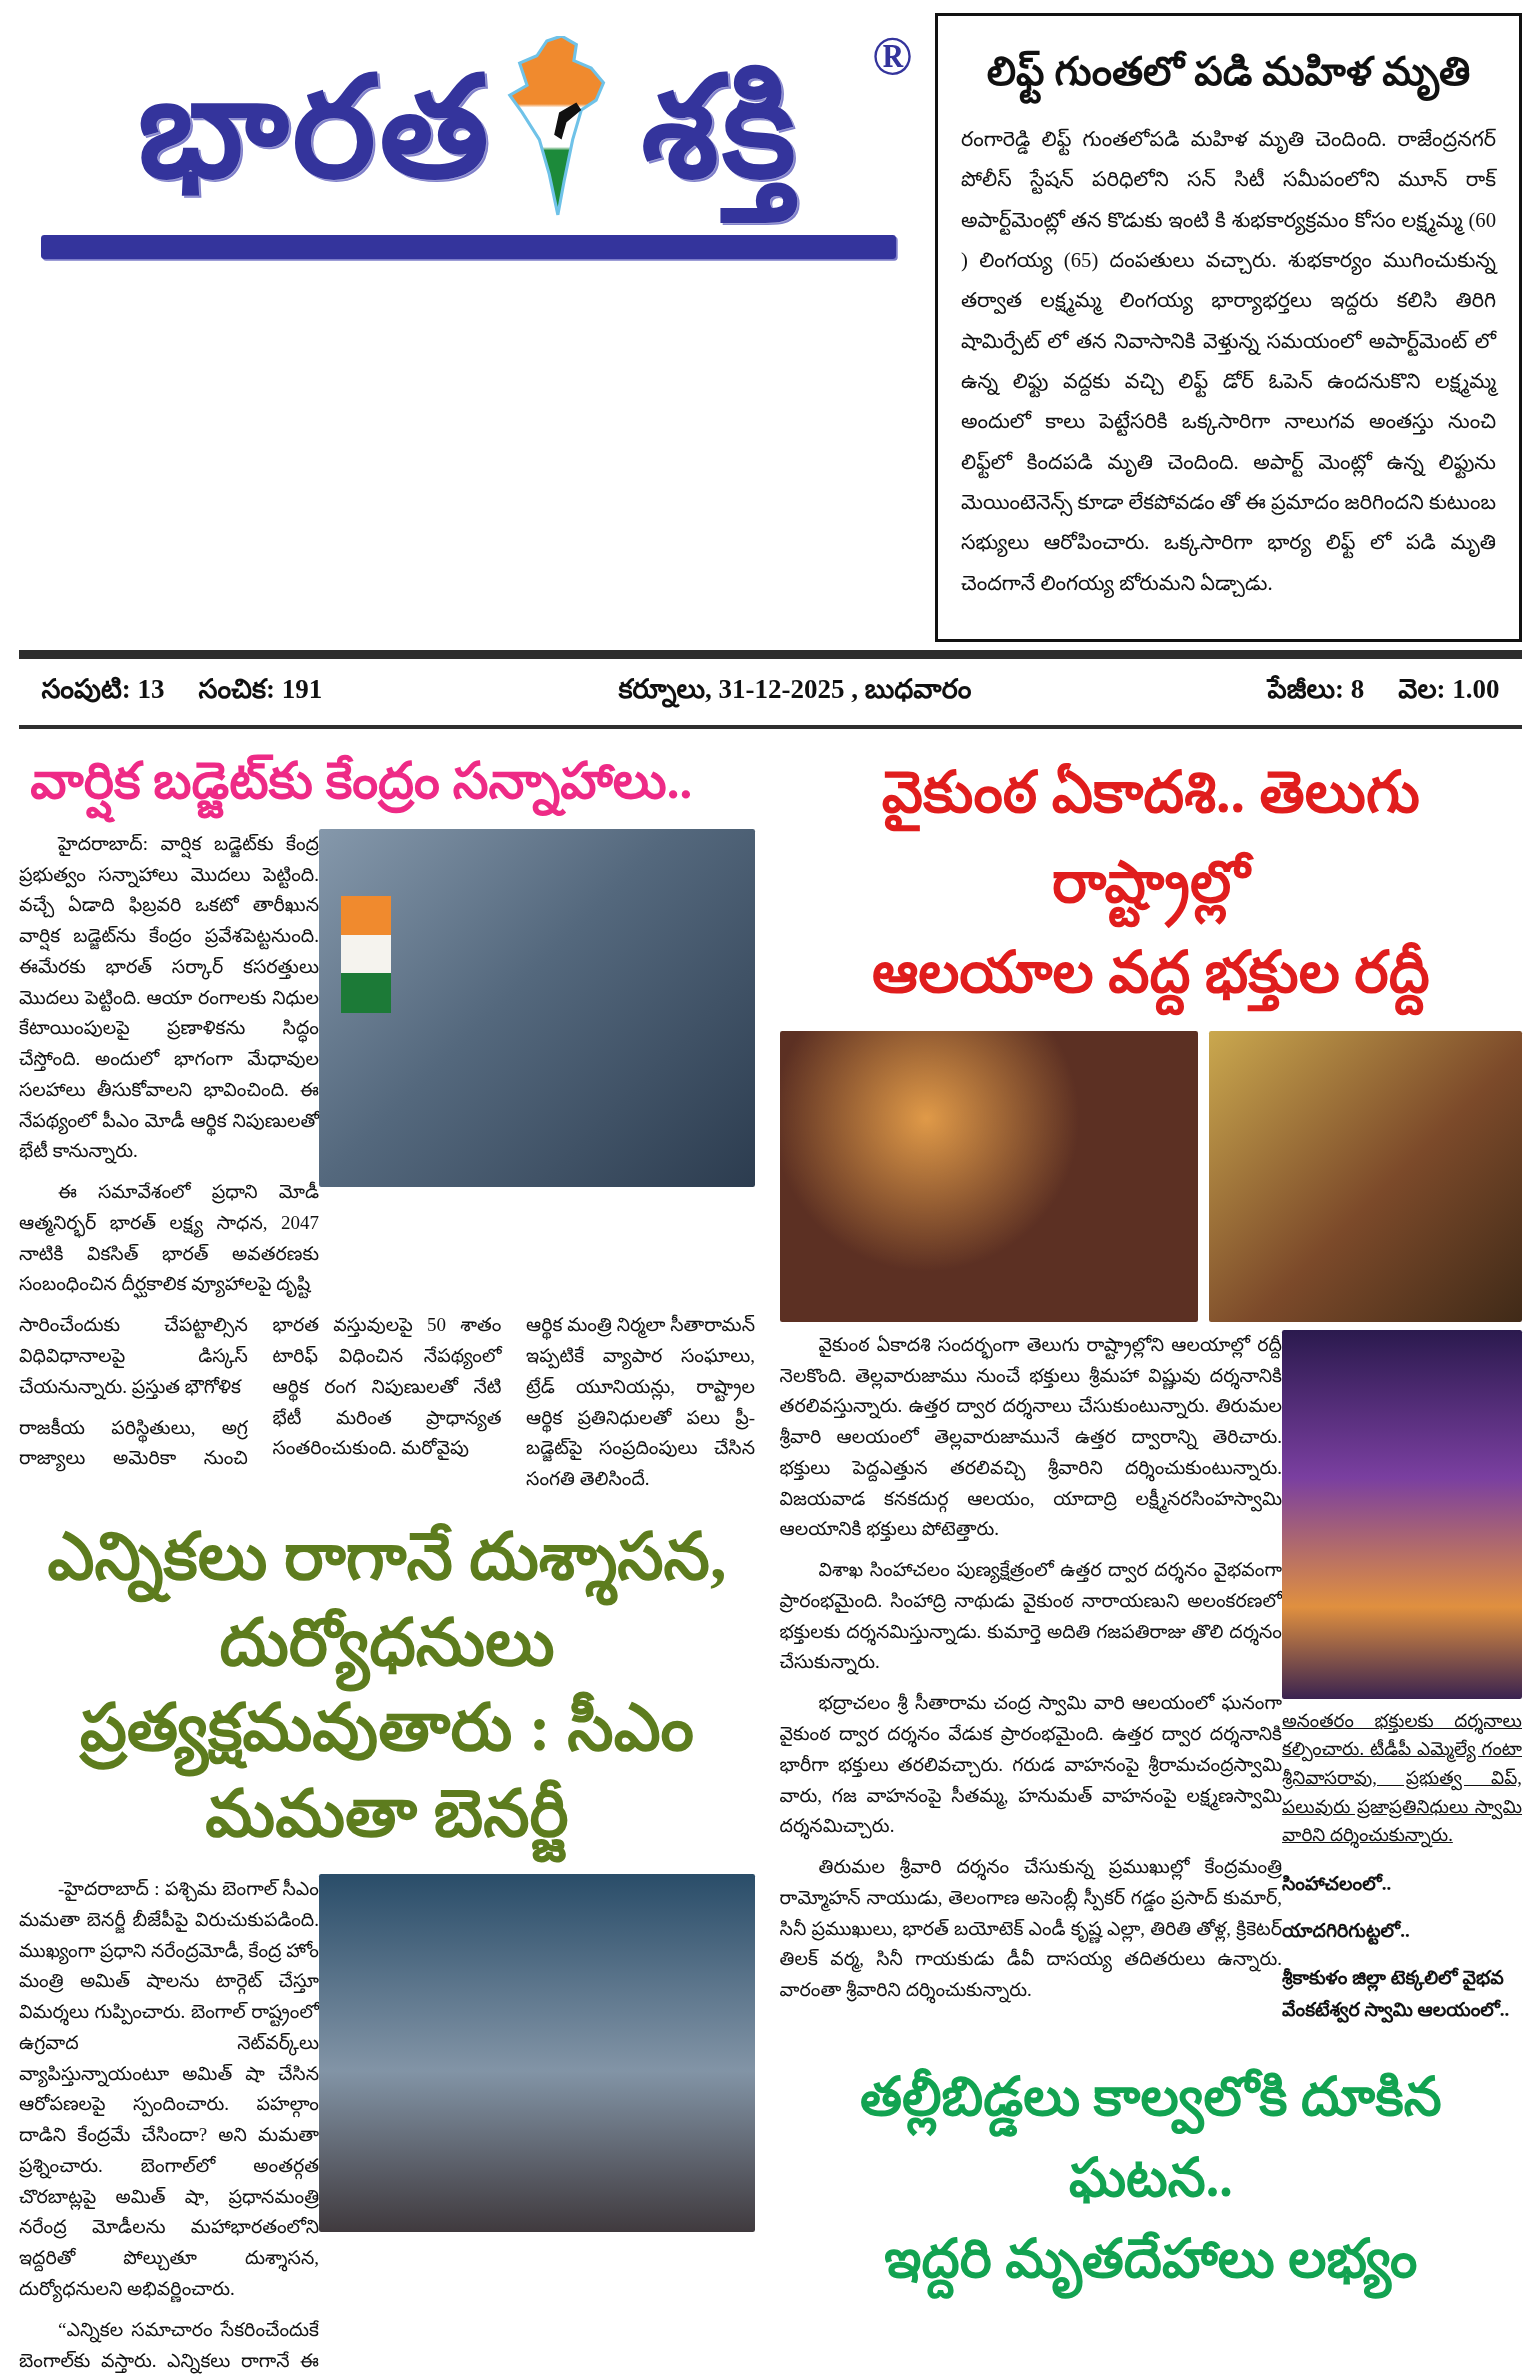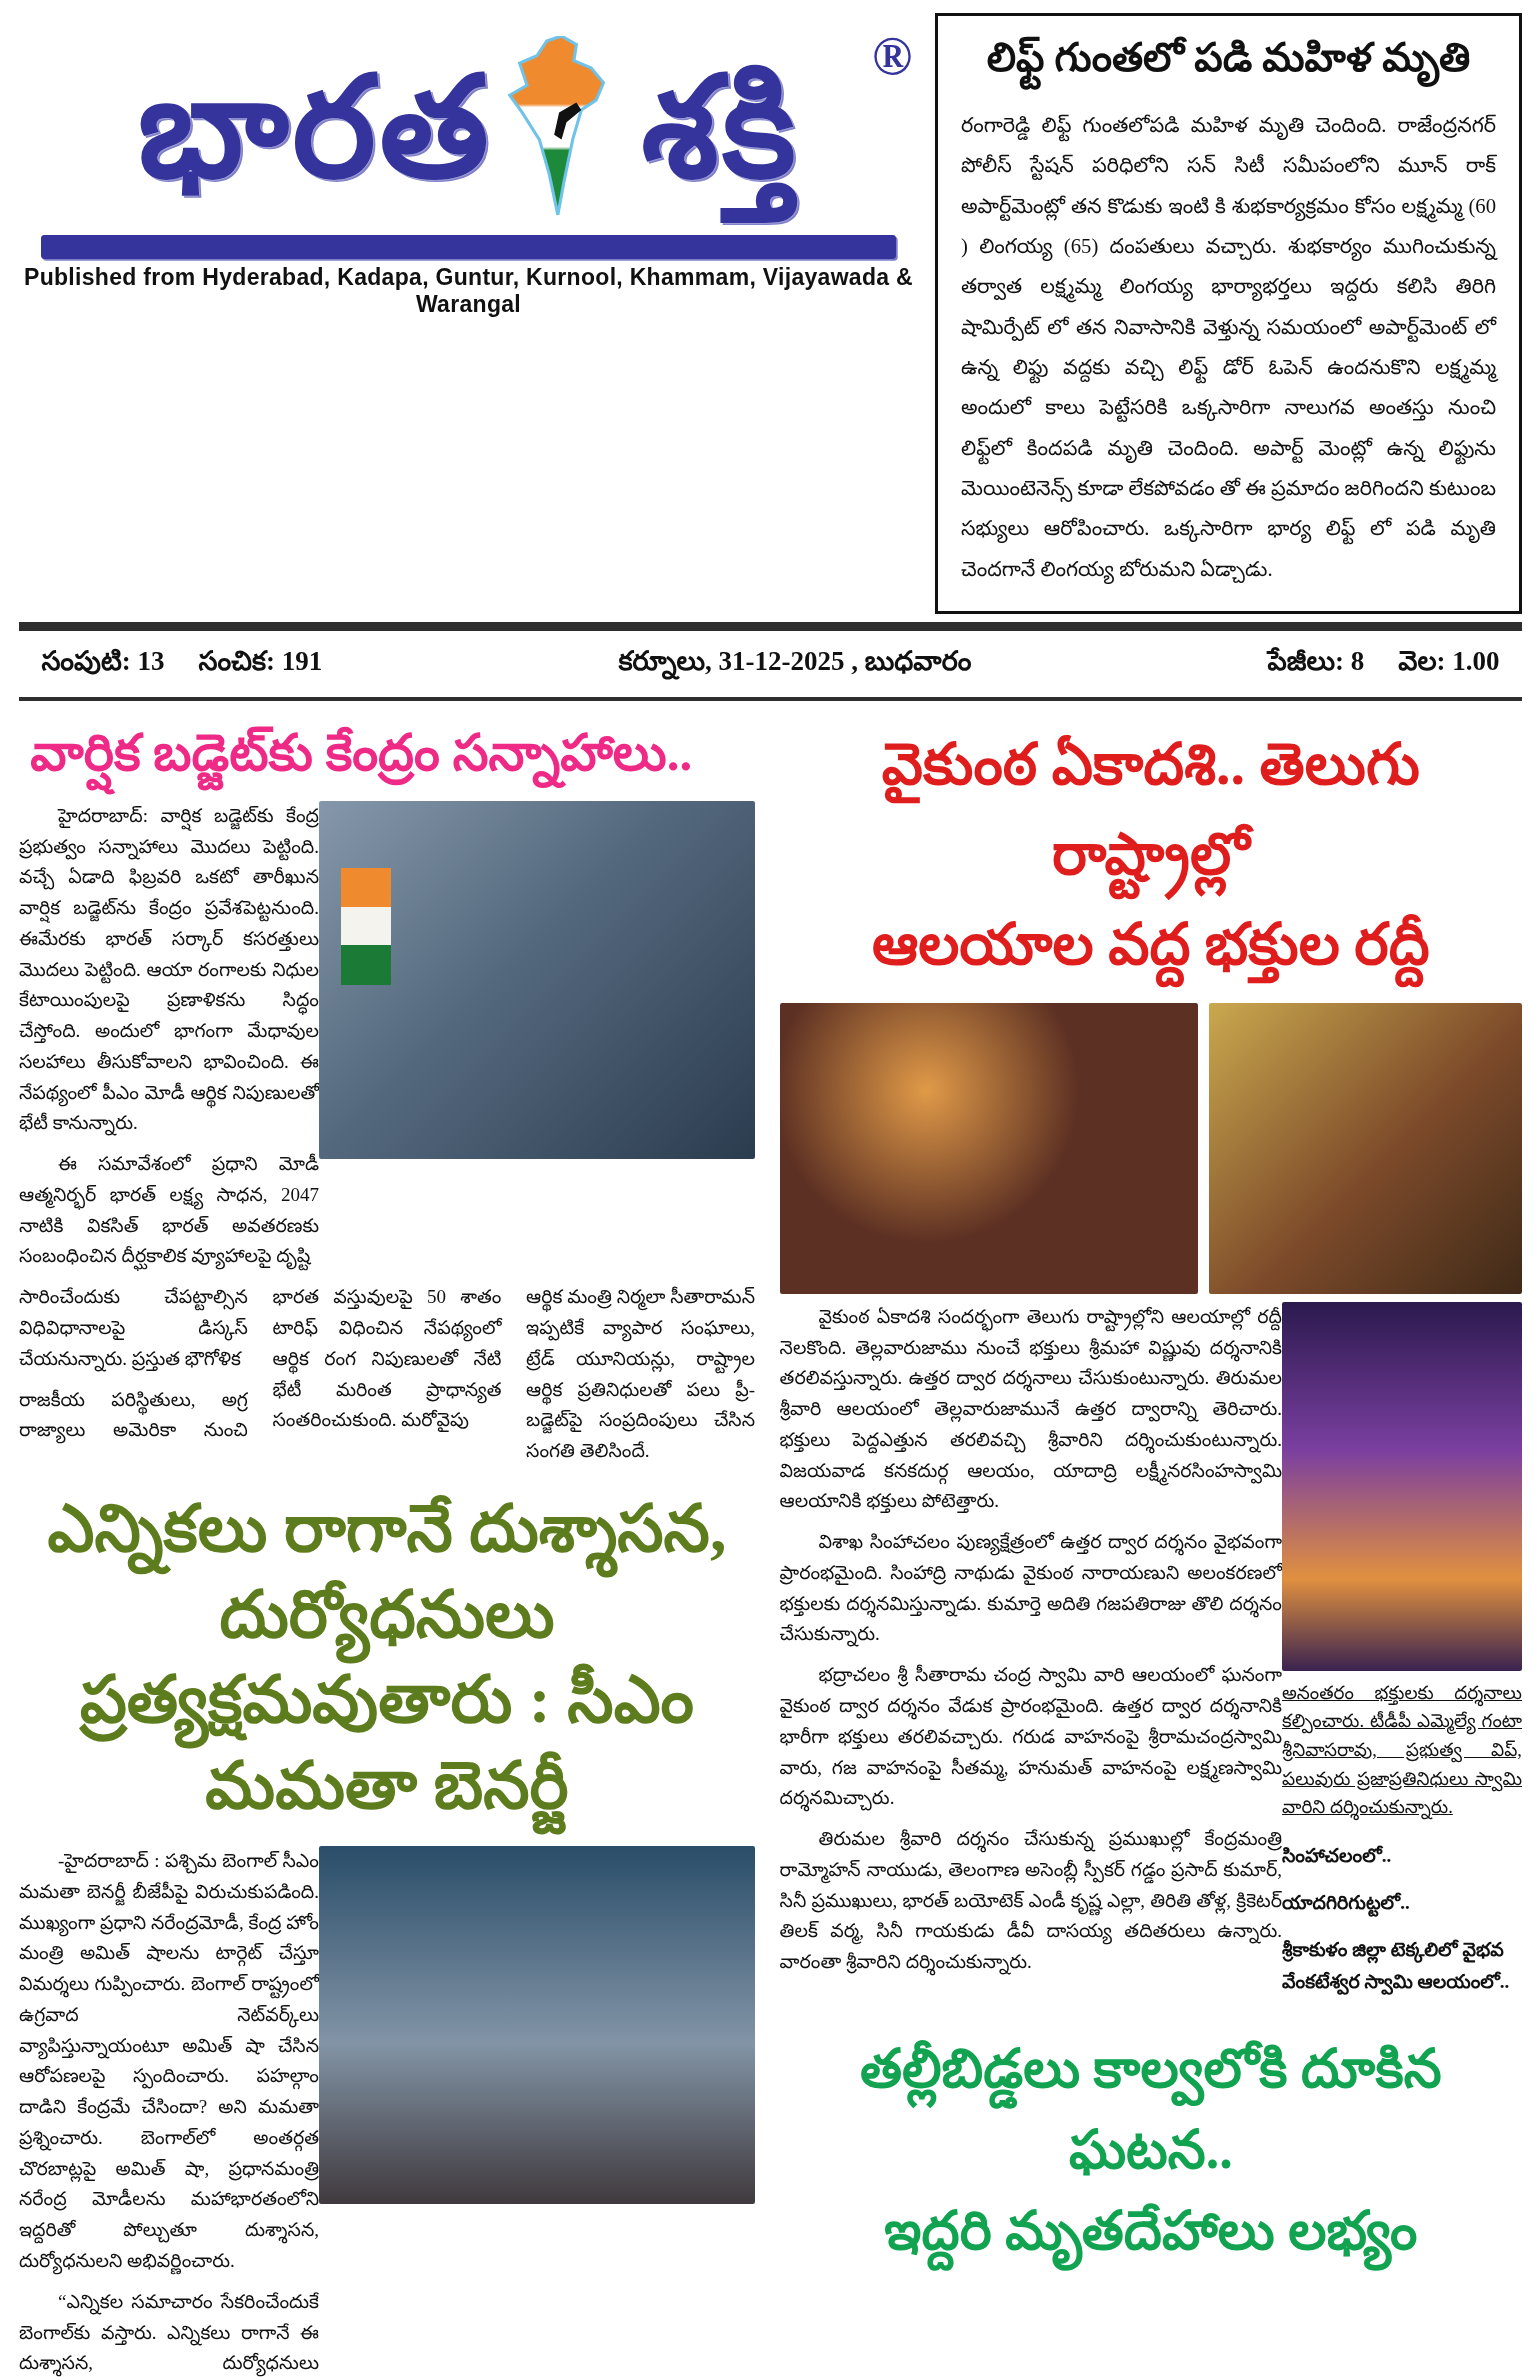--- a/index.html
+++ b/index.html
@@ -12,21 +12,21 @@
   .logo-row{display:flex;align-items:center;justify-content:center;gap:10px;}
   .logo-word{font-size:141px;font-weight:bold;color:#34349c;letter-spacing:3.4px;line-height:1;
              text-shadow:0 0 1.7px #fff,2.2px 2.2px 0 #7d7dc9;}
   .reg-mark{position:absolute;top:11.2px;right:5.6px;font-size:54px;font-weight:bold;color:#34349c;}
   .logo-underline{height:23.5px;background:#34349c;border-radius:3.4px;margin:14.5px 22.4px 5.6px 22.4px;
                   box-shadow:1.7px 1.7px 0 #7d7dc9;}
   .published{font-family:"Liberation Sans","DejaVu Sans",sans-serif;font-weight:bold;
              font-size:23px;text-align:center;letter-spacing:0.3px;}
   .map-svg{width:129px;height:185px;flex:0 0 auto;}
   
-  .topbox{width:587px;border:3.9px solid #111;padding:18px 19px;box-sizing:border-box;}
+  .topbox{width:587px;border:3.9px solid #111;padding:32px 19px;box-sizing:border-box;}
   .topbox h2{margin:0 0 14.5px 0;font-size:40px;text-align:center;font-weight:bold;}
   .topbox p{margin:4px;font-size:20.7px;line-height:1.95;text-align:justify;}
   
   .rule-heavy{height:9px;background:#2e2e2e;margin-top:7.8px;}
   .dateline{display:flex;justify-content:space-between;align-items:center;
             padding:14.5px 22.4px;font-size:27px;font-weight:bold;}
   .dateline .grp{display:flex;gap:34px;}
   .rule-light{height:3.9px;background:#2e2e2e;margin-bottom:15.7px;}
   
   .main{display:flex;gap:24.6px;}
@@ -78,21 +78,20 @@
               <stop offset="64%" stop-color="#1c8a3a"></stop>
                 <stop offset="100%" stop-color="#1c8a3a"></stop>
             </linearGradient>
           </defs>
           <path d="M34,4 L46,0 L58,7 L56,20 L70,26 L80,38 L74,52 L62,60 L55,84 L48,118 L43,145 L36,112 L28,84 L14,62 L4,48 L18,40 L12,22 L26,16 Z" fill="url(#tri)" stroke="#6fc2e8" stroke-width="2.5"></path>
           <path d="M44,62 l14,-8 l4,6 l-12,10 l-4,14 l-6,-4 z" fill="#111"></path>
         </svg>
         <span class="logo-word">శక్తి</span>
       </div>
       <div class="logo-underline"></div>
-      <div class="published">Published from Hyderabad, Kadapa, Guntur, Kurnool, Khammam,   Vijayawada &amp; Warangal</div>
     </div>
 
     <div class="topbox">
       <h2>లిఫ్ట్ గుంతలో పడి మహిళ మృతి</h2>
       <p>రంగారెడ్డి లిఫ్ట్ గుంతలోపడి మహిళ మృతి చెందింది. రాజేంద్రనగర్ పోలీస్ స్టేషన్ పరిధిలోని సన్ సిటీ సమీపంలోని మూన్ రాక్ అపార్ట్‌మెంట్లో తన కొడుకు ఇంటి కి శుభకార్యక్రమం కోసం లక్ష్మమ్మ (60 ) లింగయ్య (65)  దంపతులు వచ్చారు. శుభకార్యం ముగించుకున్న తర్వాత లక్ష్మమ్మ లింగయ్య భార్యాభర్తలు ఇద్దరు కలిసి తిరిగి షామిర్పేట్ లో తన నివాసానికి వెళ్తున్న సమయంలో అపార్ట్‌మెంట్ లో ఉన్న లిఫ్టు వద్దకు వచ్చి లిఫ్ట్ డోర్ ఓపెన్ ఉందనుకొని లక్ష్మమ్మ అందులో కాలు పెట్టేసరికి ఒక్కసారిగా నాలుగవ అంతస్తు నుంచి లిఫ్ట్‌లో కిందపడి మృతి చెందింది. అపార్ట్ మెంట్లో ఉన్న లిఫ్టును మెయింటెనెన్స్ కూడా లేకపోవడం తో ఈ ప్రమాదం జరిగిందని కుటుంబ సభ్యులు ఆరోపించారు. ఒక్కసారిగా భార్య లిఫ్ట్ లో పడి మృతి చెందగానే లింగయ్య బోరుమని ఏడ్చాడు.</p>
     </div>
   </div>
 
   <div class="rule-heavy"></div>
   <div class="dateline">

